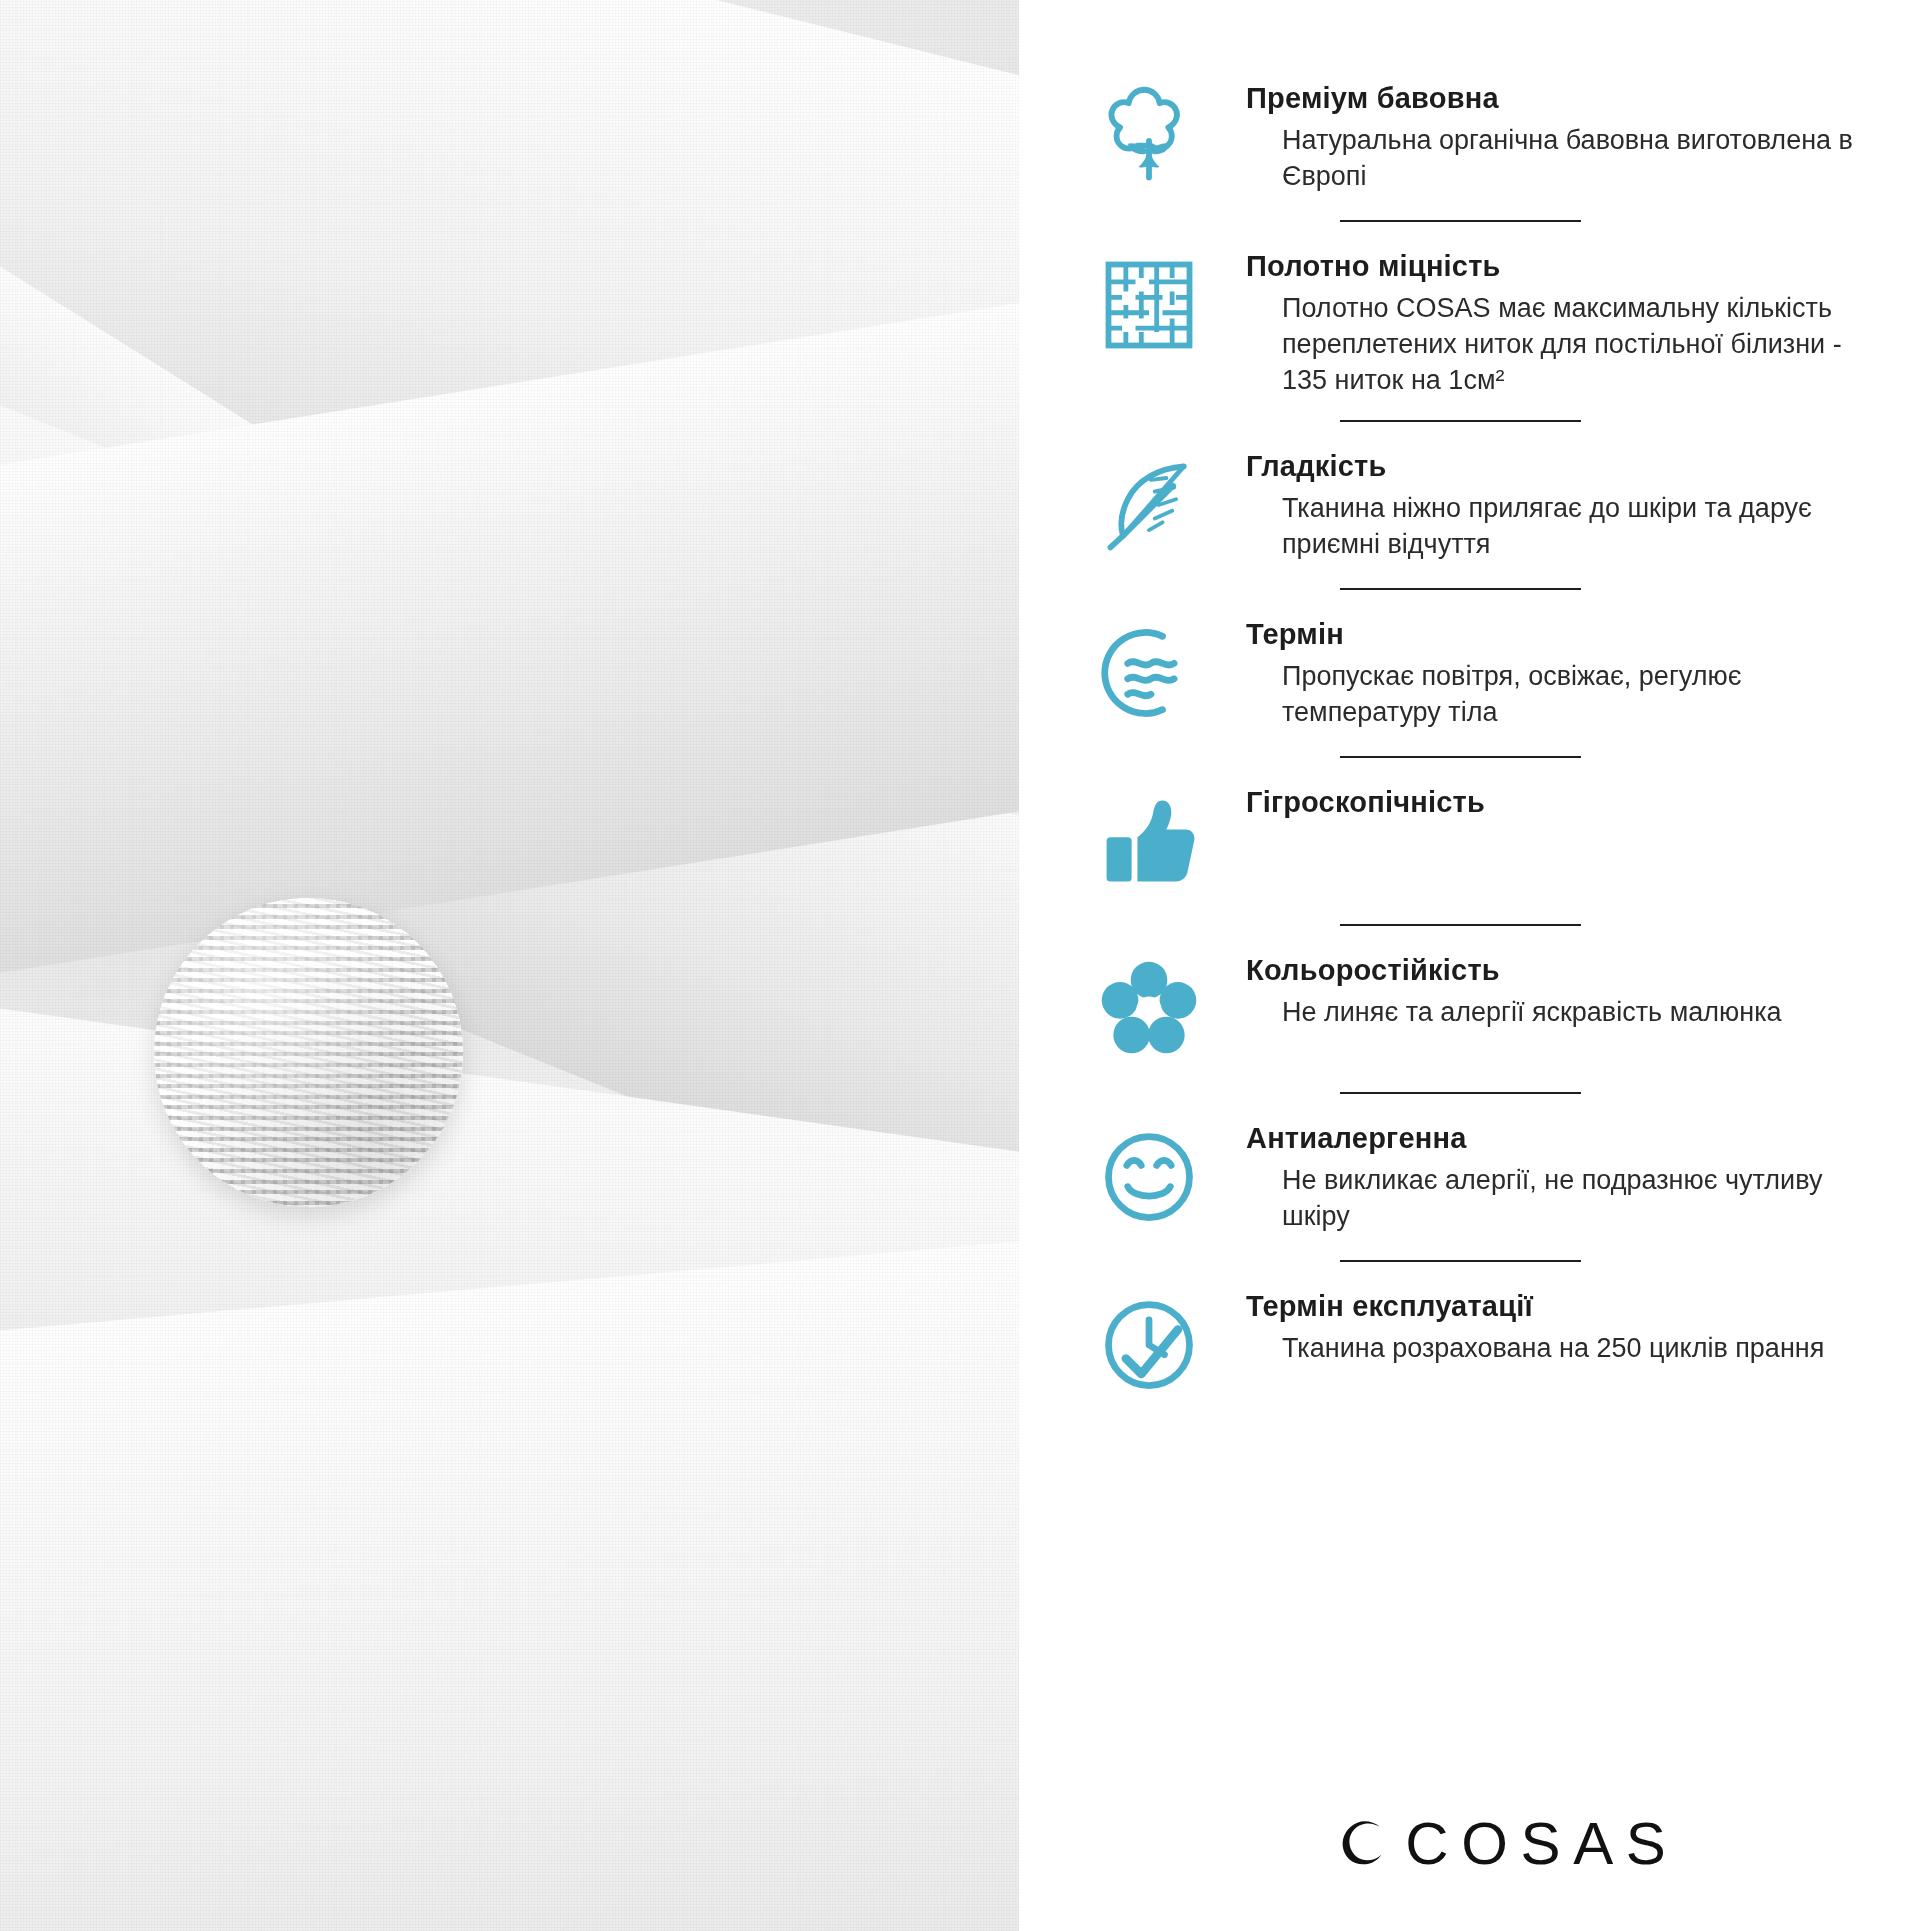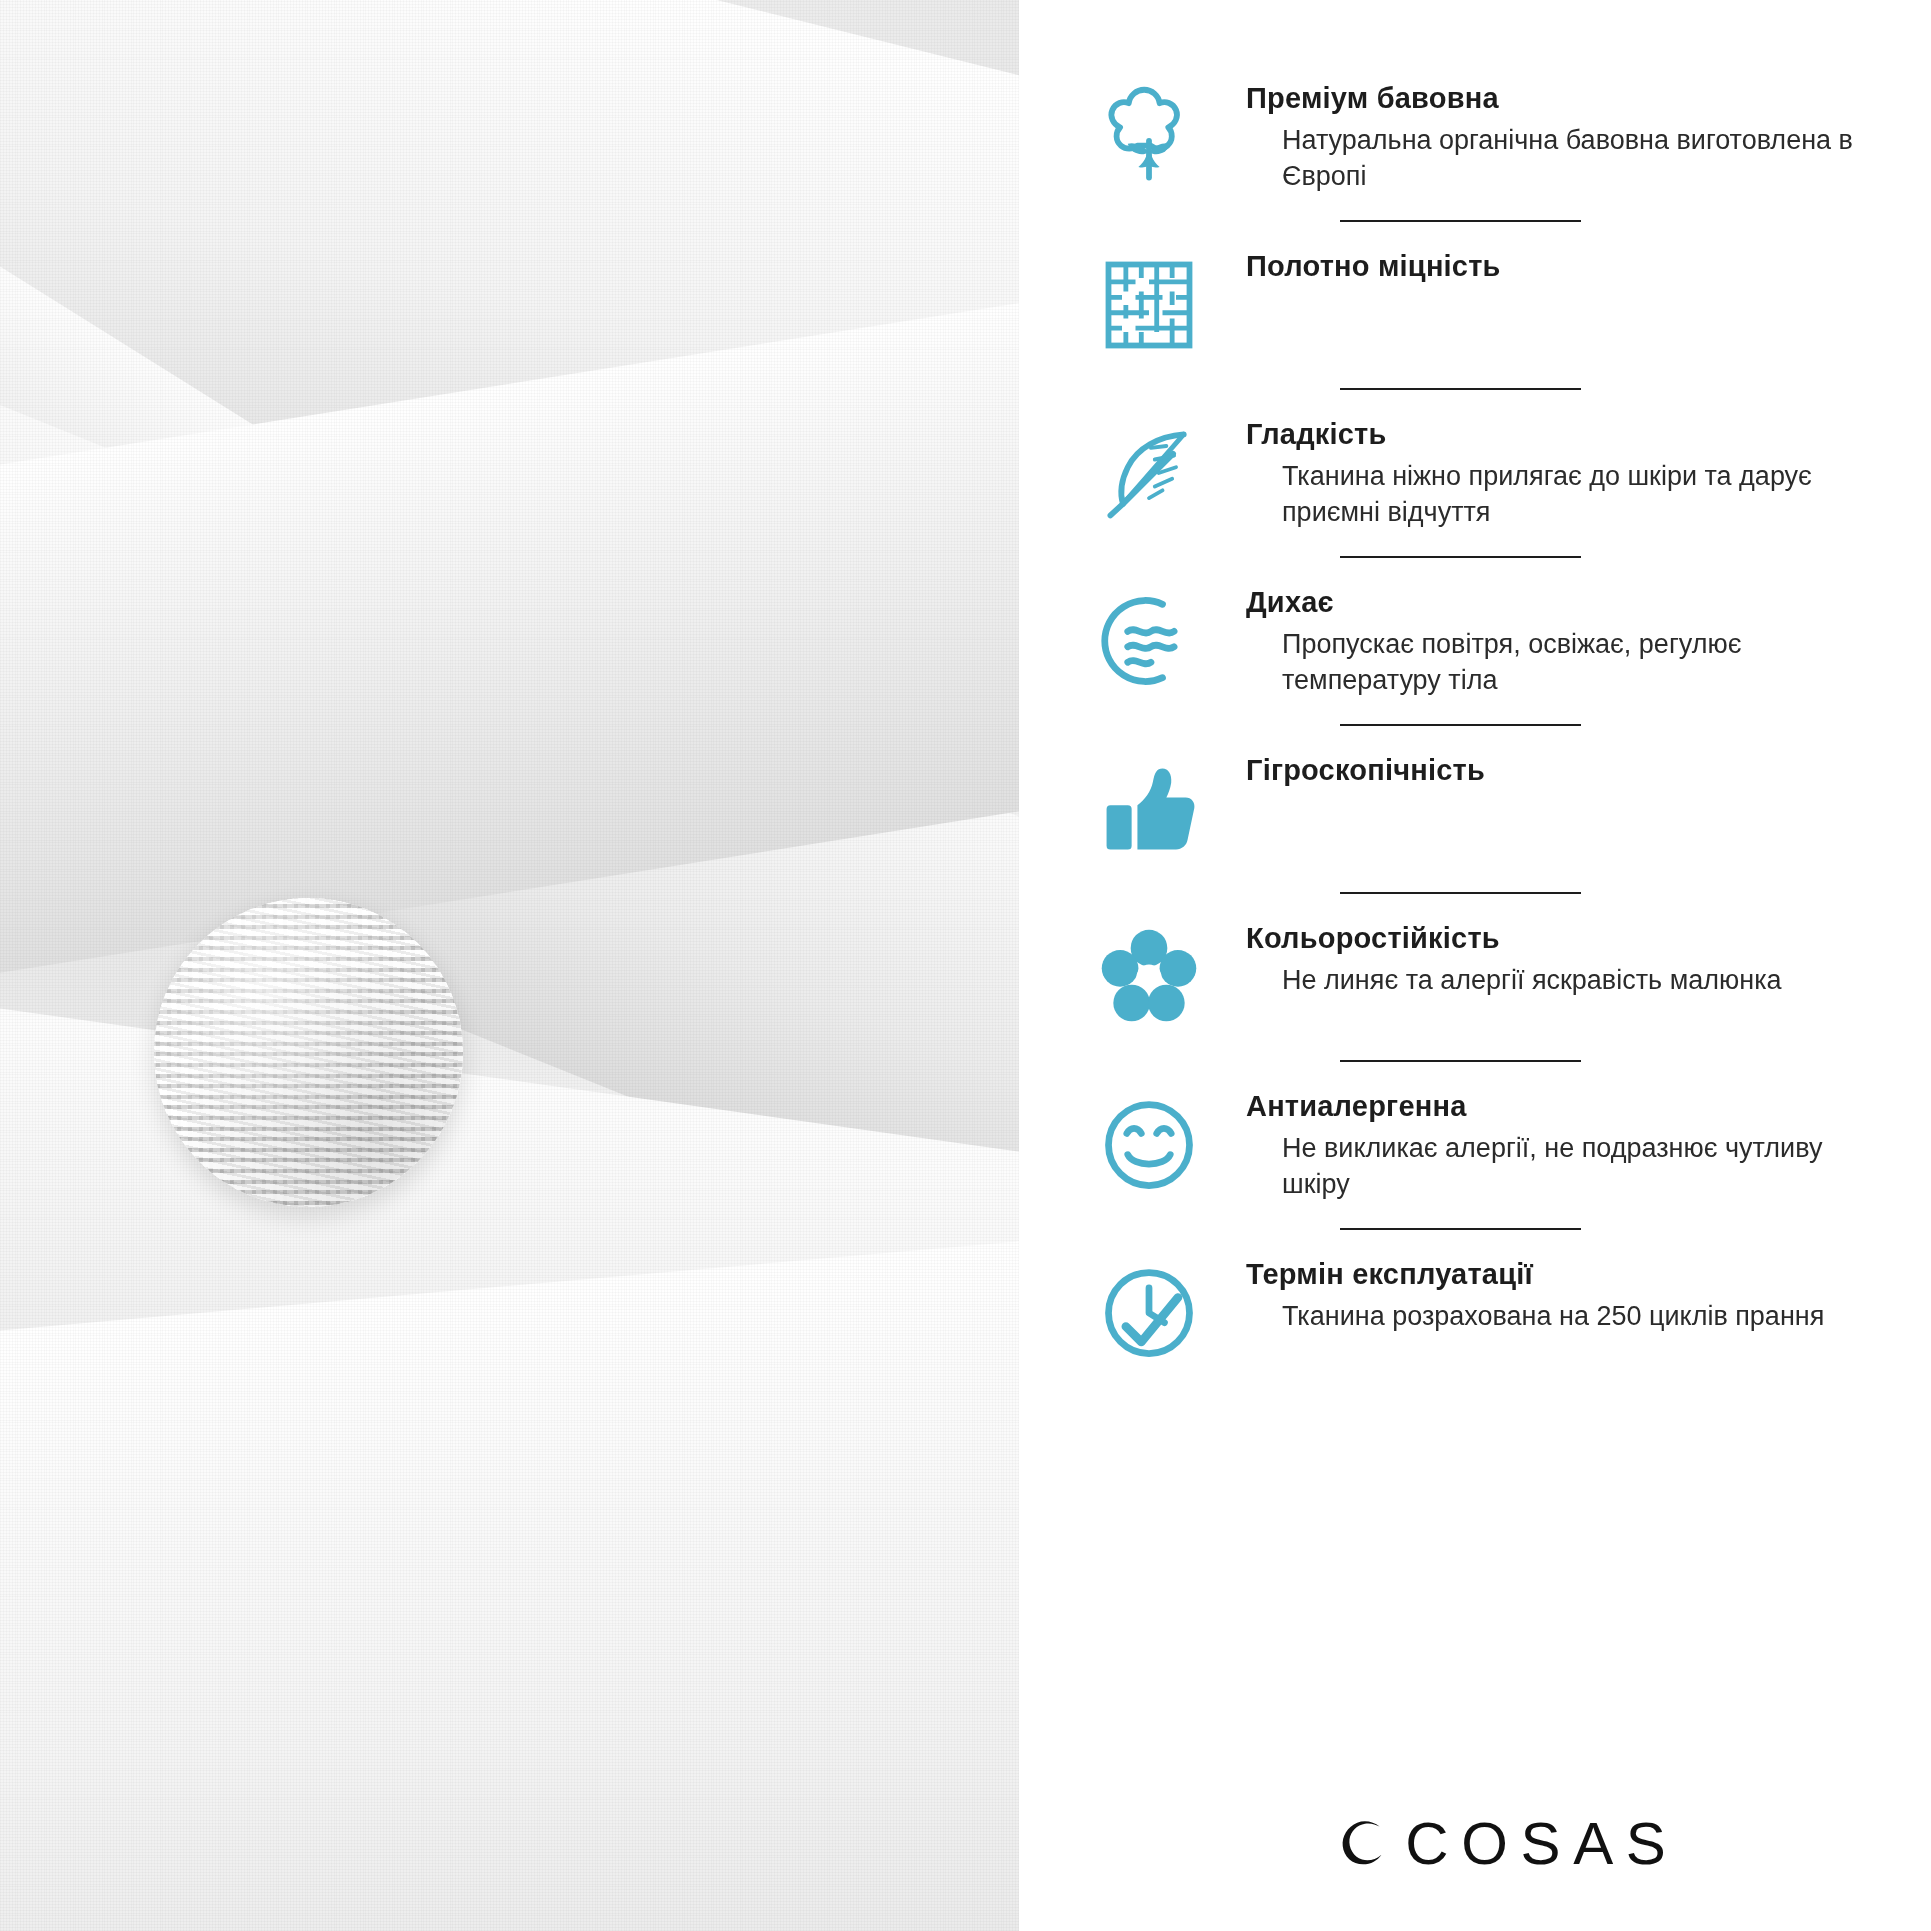--- a/index.html
+++ b/index.html
@@ -229,20 +229,21 @@
             <path d="M14 64h42M70 64h28M14 80h14M42 80h56"></path>
             <path d="M32 14v28M32 56v14M32 84v14"></path>
             <path d="M48 14v14M48 42v28M48 84v14"></path>
             <path d="M64 14v28M64 42v42"></path>
             <path d="M80 14v14M80 42v14M80 70v28"></path>
           </g>
         </svg>
       </div>
       <div class="ftext">
         <div class="ftitle">Полотно міцність</div>
+        <div class="fdesc">Полотно COSAS має максимальну кількість переплетених ниток для постільної білизни - 135 ниток на 1см²</div>
       </div>
     </div>
 
     <div class="divider"></div>
 
     <div class="feature">
       <div class="ficon">
         <svg width="108" height="108" viewBox="0 0 112 112" fill="none">
           <path d="M92 16C66 18 44 30 34 50c-7 14-8 28-5 38l52-52" stroke="#4BAFCB" stroke-width="6" stroke-linecap="round" stroke-linejoin="round"></path>
           <path d="M29 88 16 100" stroke="#4BAFCB" stroke-width="6" stroke-linecap="round"></path>
@@ -263,21 +264,21 @@
     <div class="feature">
       <div class="ficon">
         <svg width="108" height="108" viewBox="0 0 112 112" fill="none">
           <path d="M70 18a42 42 0 1 0 0 76" stroke="#4BAFCB" stroke-width="7" stroke-linecap="round"></path>
           <path d="M34 46c8-6 16 6 24 0s16 6 24 0" stroke="#4BAFCB" stroke-width="7" stroke-linecap="round"></path>
           <path d="M34 62c8-6 16 6 24 0s16 6 24 0" stroke="#4BAFCB" stroke-width="7" stroke-linecap="round"></path>
           <path d="M34 78c8-6 16 6 24 0" stroke="#4BAFCB" stroke-width="7" stroke-linecap="round"></path>
         </svg>
       </div>
       <div class="ftext">
-        <div class="ftitle">Дихає</div>
+        <div class="ftitle">Термін</div>
         <div class="fdesc">Пропускає повітря, освіжає, регулює температуру тіла</div>
       </div>
     </div>
 
     <div class="divider"></div>
 
     <div class="feature">
       <div class="ficon">
         <svg width="108" height="108" viewBox="0 0 112 112" fill="none">
           <rect x="12" y="52" width="26" height="46" rx="4" fill="#4BAFCB"></rect>

